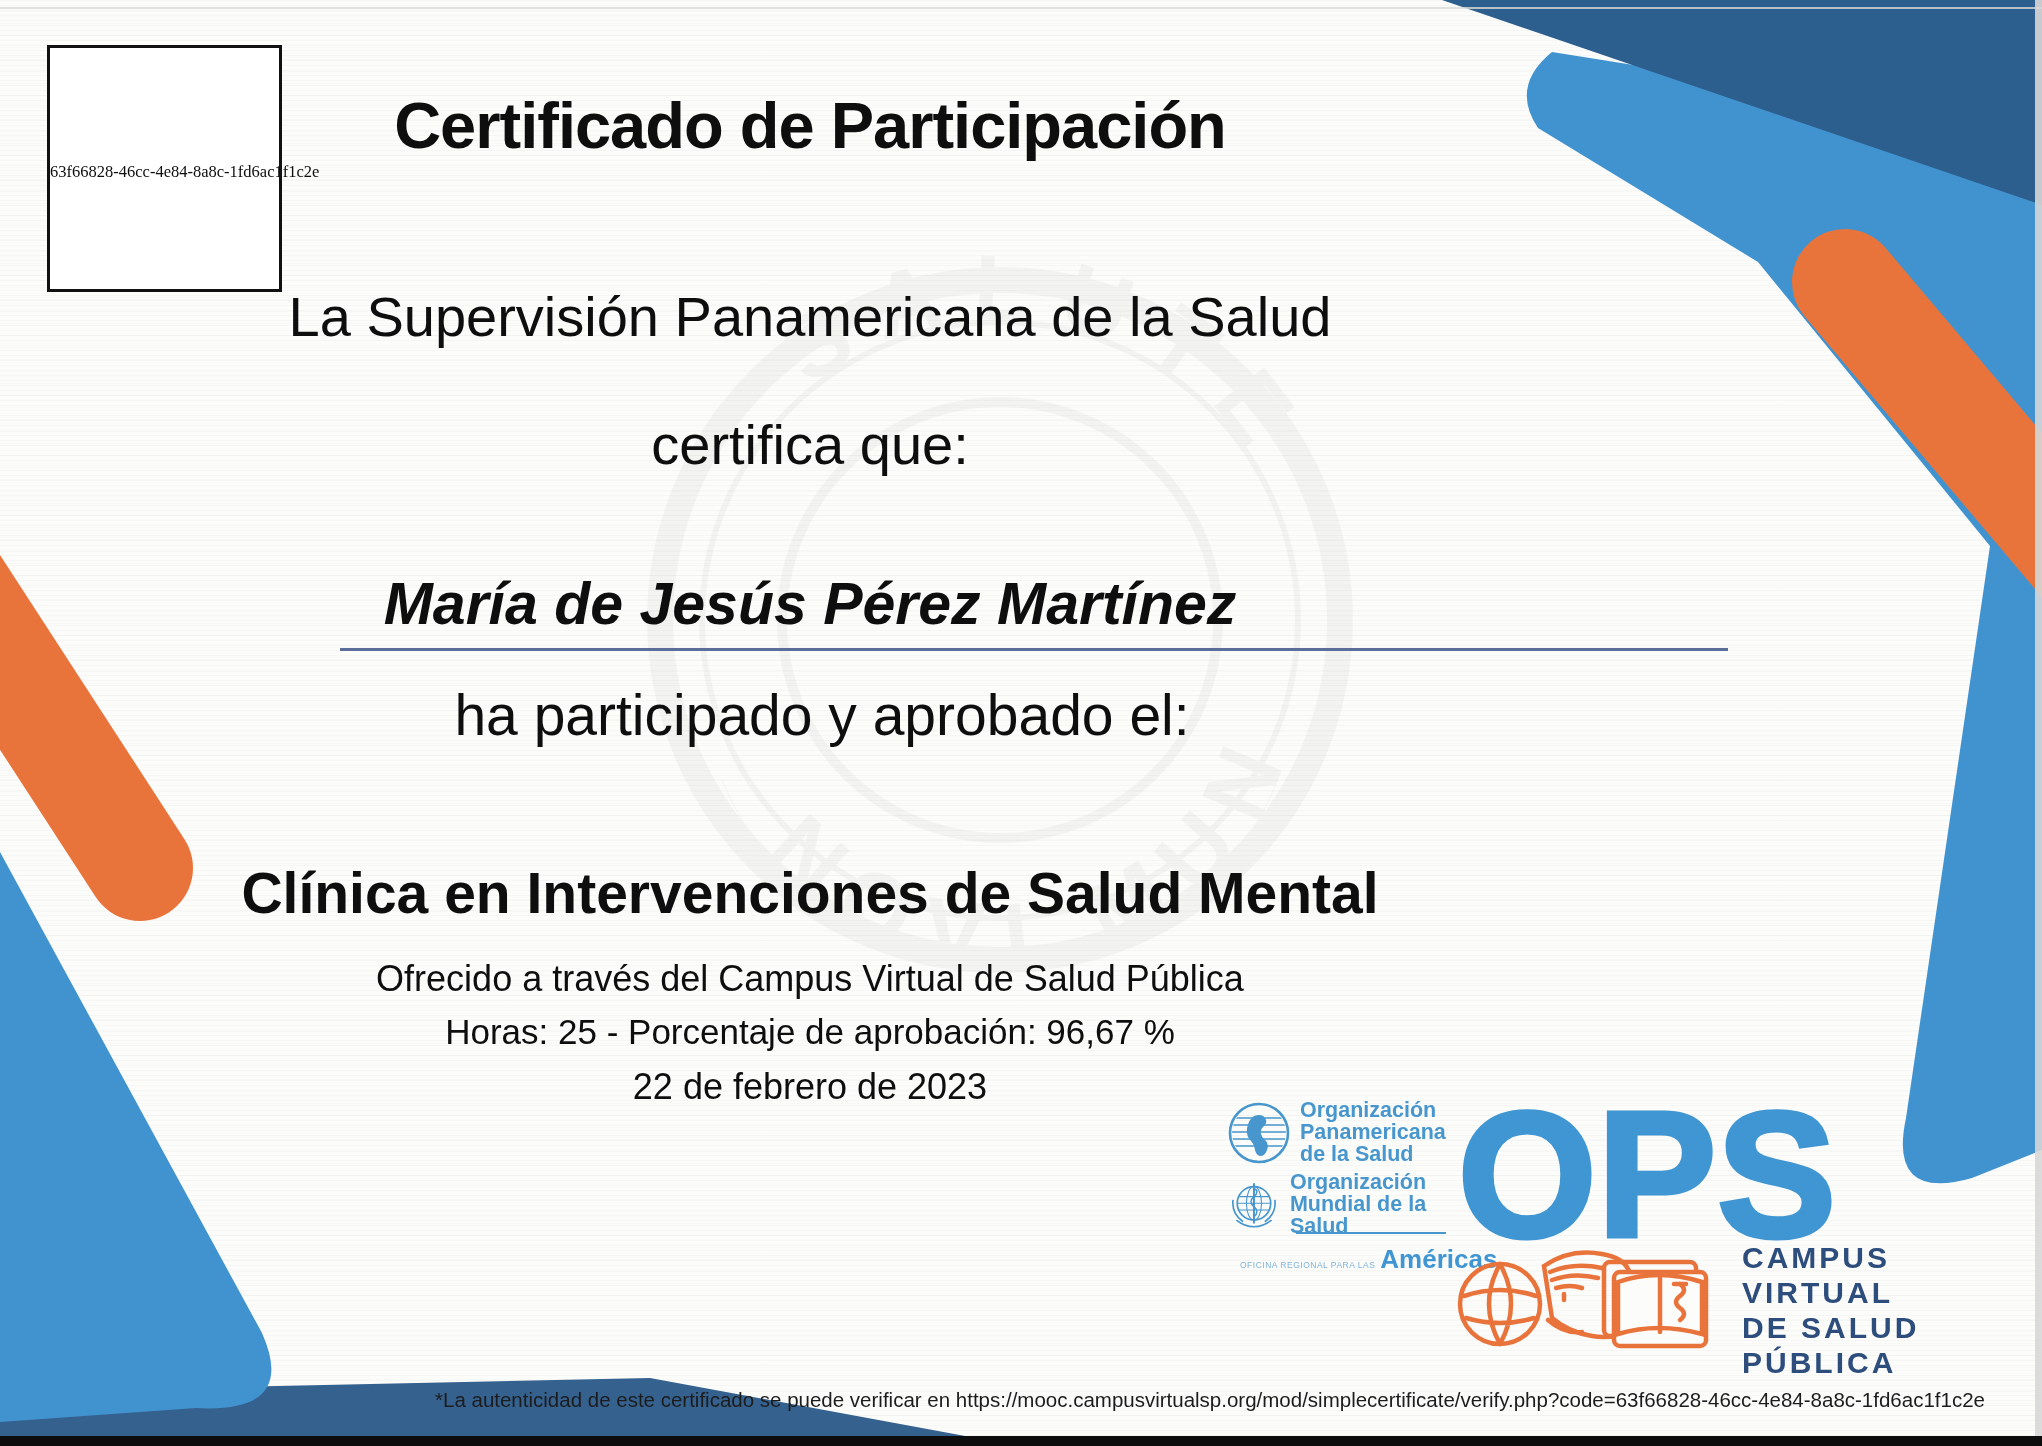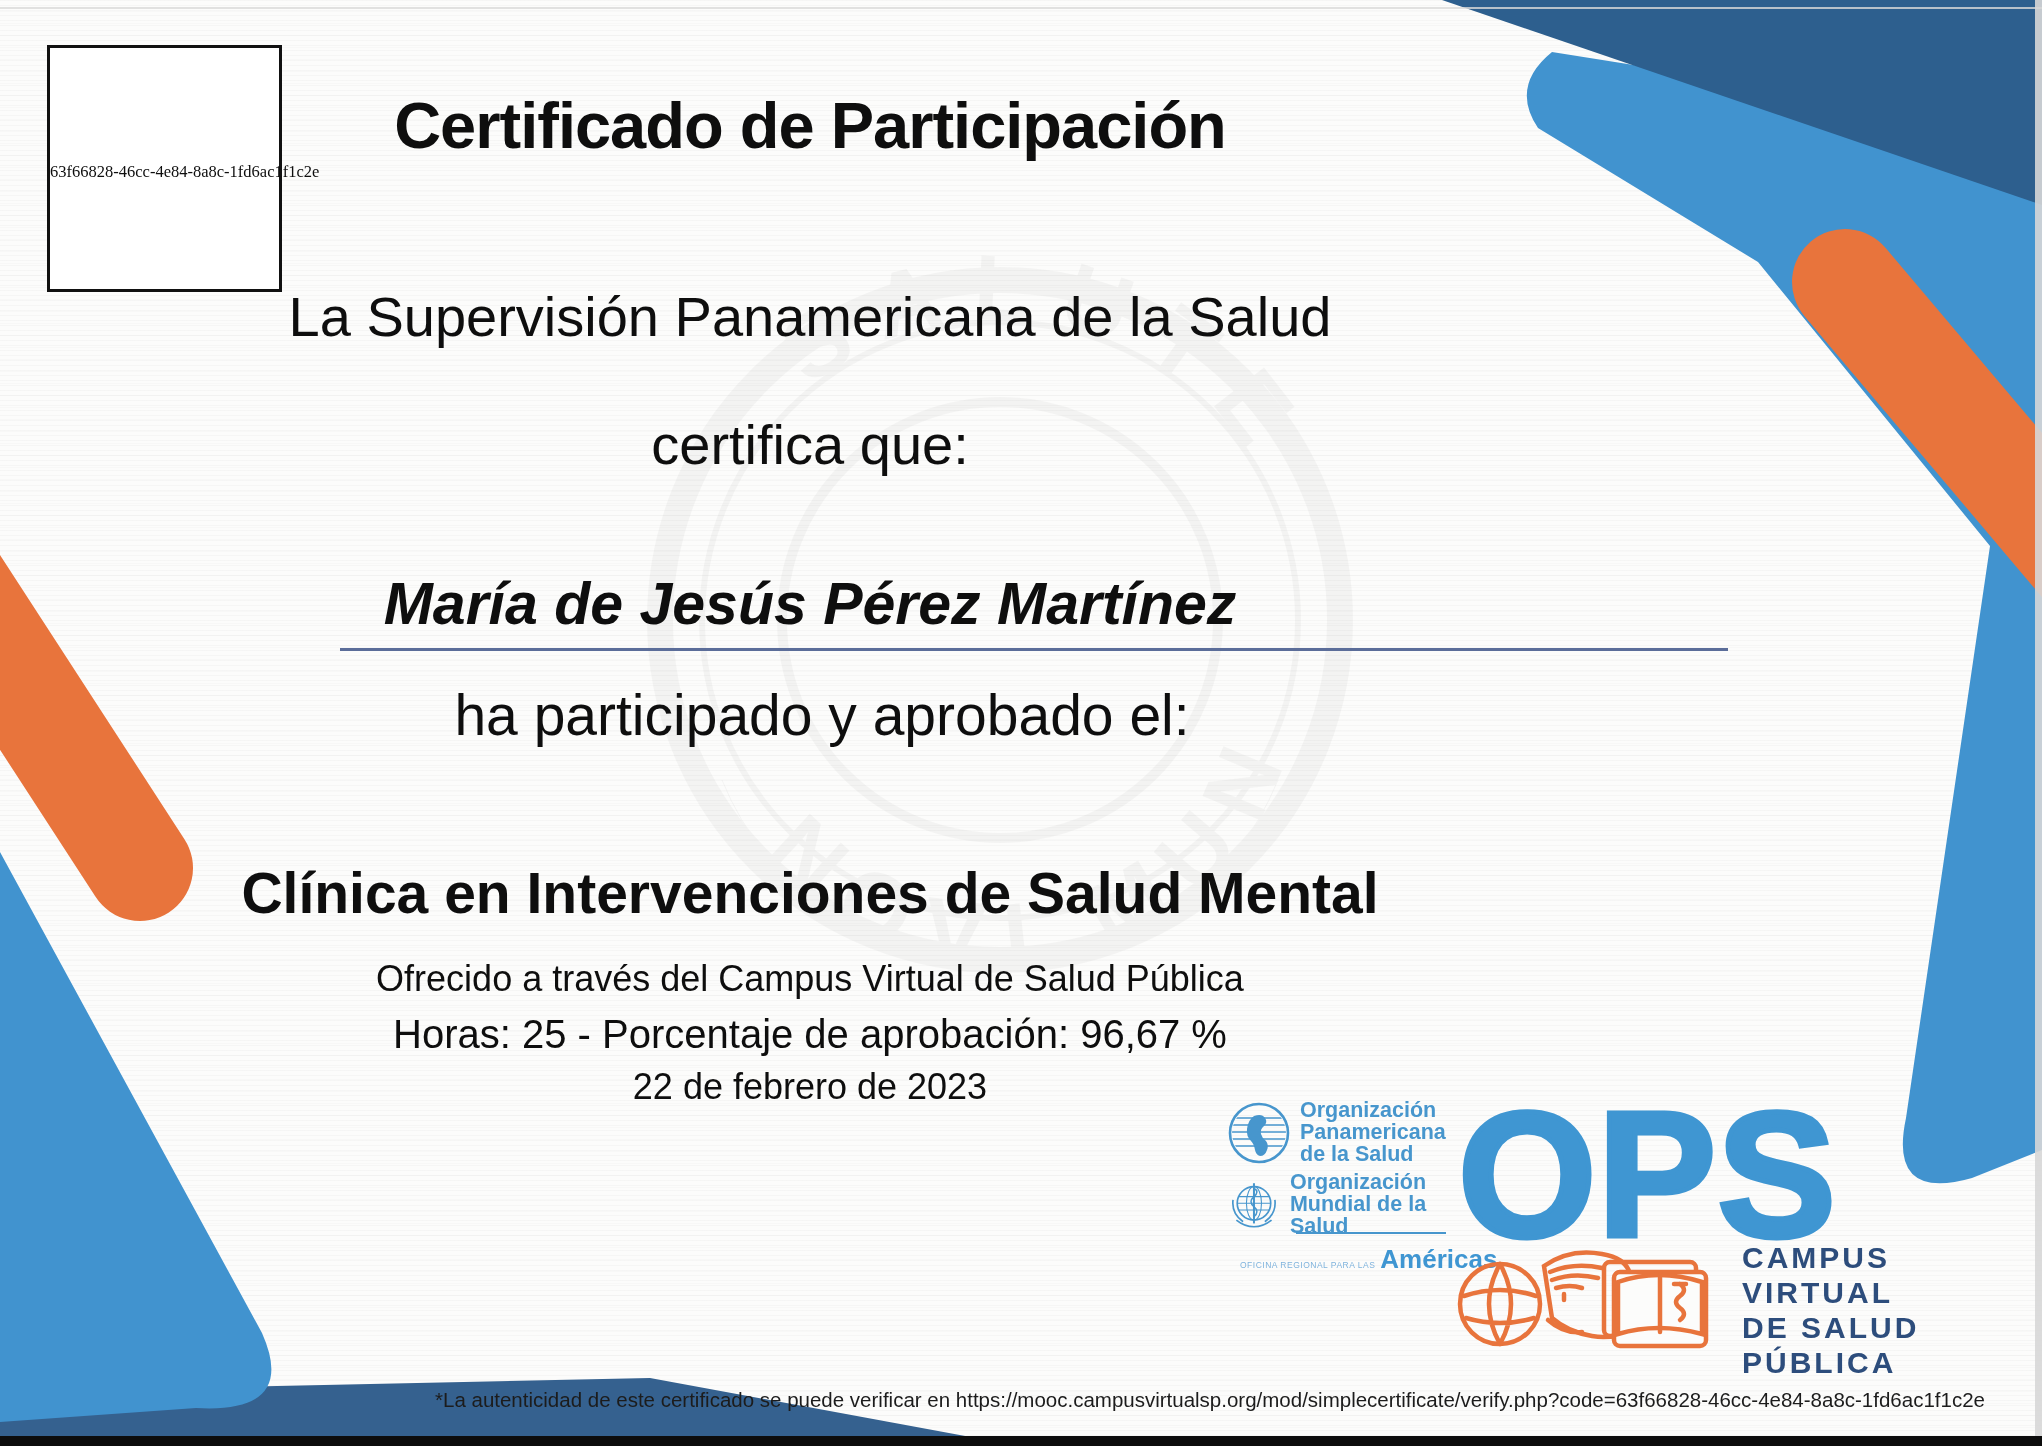--- a/index.html
+++ b/index.html
@@ -22,21 +22,21 @@
 
   .title{top:88px;font-size:65px;font-weight:bold;letter-spacing:-1px;}
   .issuer{top:284px;font-size:56px;font-weight:400;}
   .certifies{top:412px;font-size:56px;font-weight:400;}
   .name{top:570px;font-size:59px;font-weight:bold;font-style:italic;}
   .name-line{top:648px;left:340px;width:1388px;height:3px;background:#5b6d99;}
   .participated{top:682px;font-size:57px;padding-left:12px;}
   .course1{top:760px;font-size:57px;font-weight:bold;}
   .course2{top:860px;font-size:57px;font-weight:bold;}
   .offered{top:958px;font-size:36px;}
-  .hours{top:1012px;font-size:40px;}
+  .hours{top:1012px;font-size:35px;}
   .date{top:1066px;font-size:36px;}
 
   .footer{top:1388px;left:380px;width:1660px;text-align:center;font-size:20.5px;color:#1c1c1c;}
 
   
   .qr-box{top:45px;left:47px;width:229px;height:241px;background:#fff;border:3px solid #111;
           display:flex;flex-direction:row;align-items:center;}
   .qr-canvas{margin-top:5px;width:200px;height:200px;}
   .qr-label{font-family:"Liberation Serif","DejaVu Serif",serif;font-size:16.5px;margin-top:6px;white-space:nowrap;}
 

